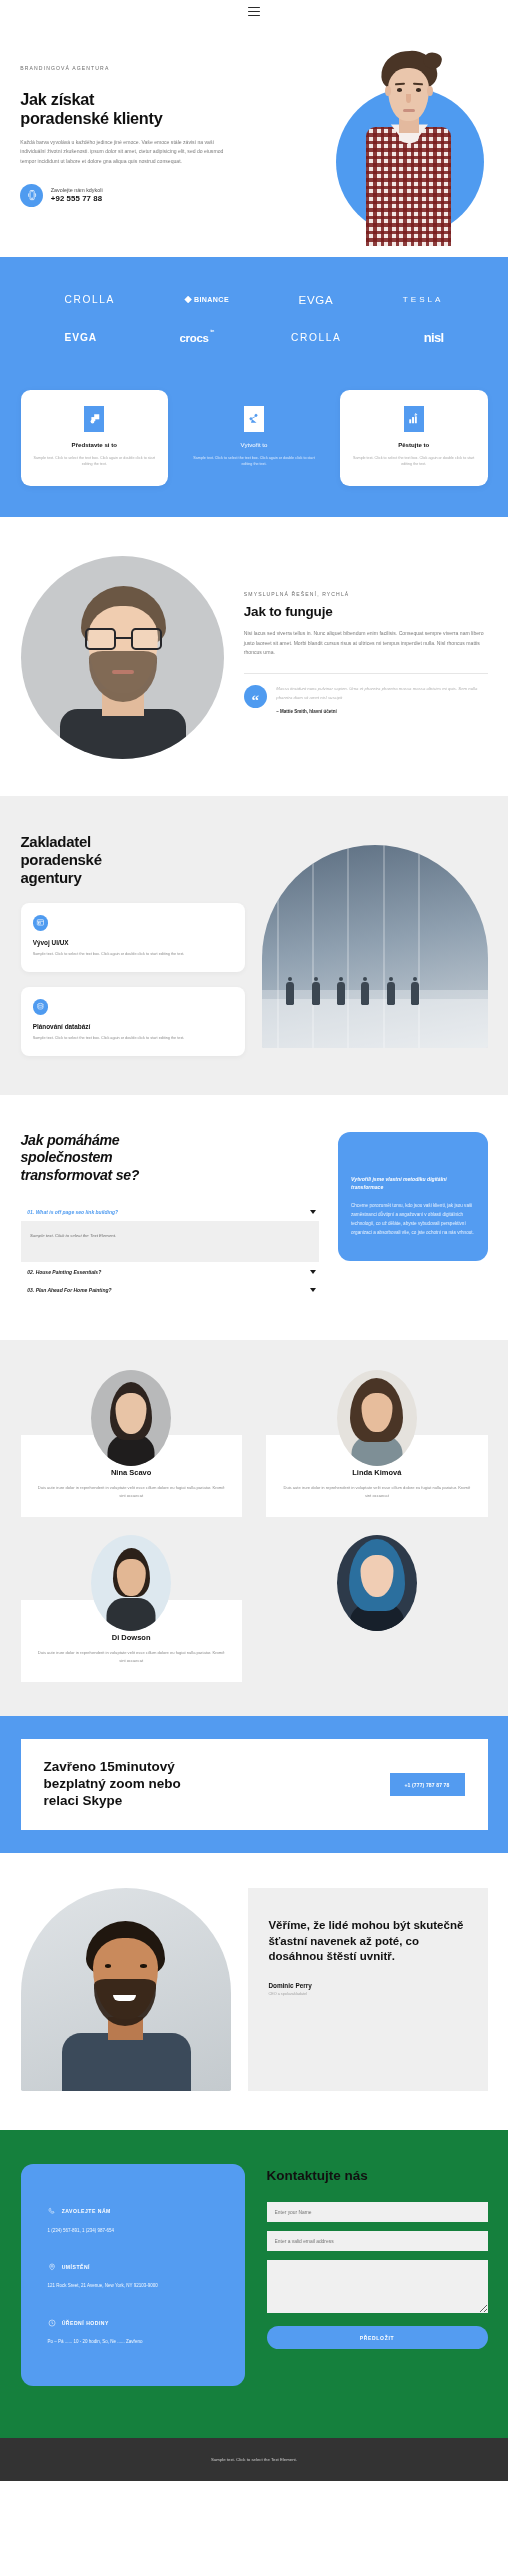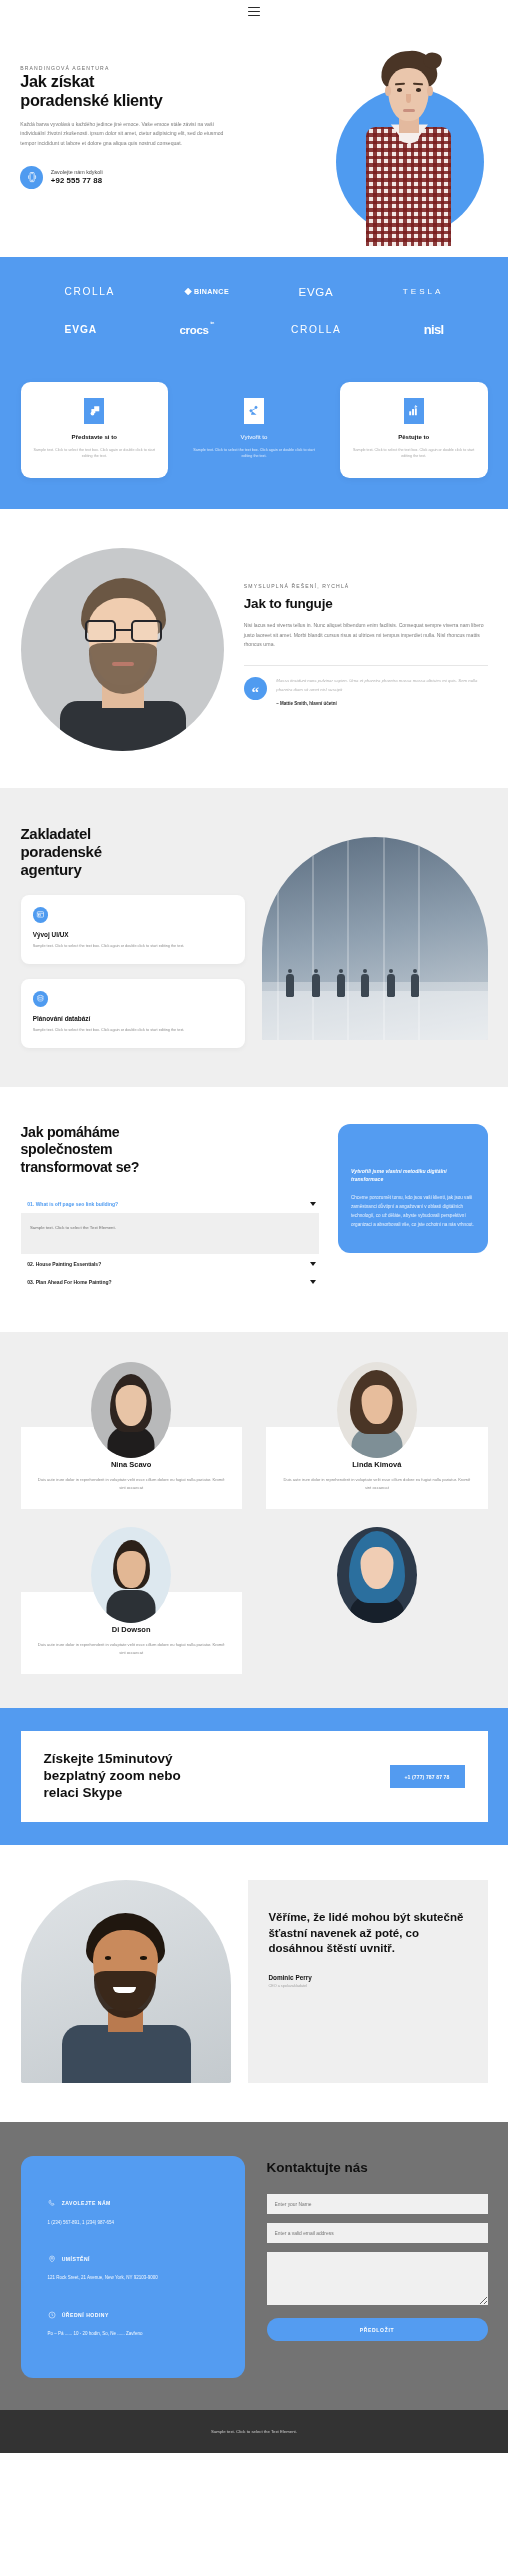--- a/index.html
+++ b/index.html
@@ -21,21 +21,21 @@
   .body-sm{font-size:5.1px;line-height:1.85;color:#7b7b7b;}
 
   
   .site-header{height:23px;display:flex;align-items:center;justify-content:center;background:#fff;}
   .burger{width:11.5px;height:8.8px;display:flex;flex-direction:column;justify-content:space-between;cursor:pointer;}
   .burger i{display:block;height:1.1px;background:#2b2b2b;border-radius:0.7px;}
 
   
   .hero{position:relative;height:234px;background:#fff;}
   .hero-copy{position:absolute;left:20.3px;top:42px;width:224px;}
-  .hero-copy .h1{margin-top:1px;font-size:16.3px;}
+  .hero-copy .h1{margin-top:19px;font-size:16.3px;}
   .hero-copy p{margin-top:9.5px;width:215px;}
   .hero-phone{display:flex;align-items:center;gap:7.5px;margin-top:17.6px;}
   .phone-badge{
     width:23px;height:23px;border-radius:50%;background:#4f9bf0;
     display:flex;align-items:center;justify-content:center;flex:0 0 23px;
   }
   .phone-badge svg{width:12.2px;height:12.2px;}
   .phone-text .lbl{font-size:5.4px;color:#4a4a4a;line-height:1.35;}
   .phone-text .num{font-size:7.8px;font-weight:bold;color:#111;line-height:1.3;letter-spacing:0.1px;}
 
@@ -76,21 +76,21 @@
   }
   .p-collar{
     position:absolute;left:33px;top:73px;width:37px;height:20.3px;background:#f6efec;
     clip-path:polygon(0 0,100% 0,72% 70%,50% 100%,28% 70%);
   }
   .p-tshirt{position:absolute;left:41px;top:77px;width:20.3px;height:15px;background:#f4f2ef;
     border-radius:0 0 40% 40%;}
 
   
   .logos{background:#539bf0;padding:27px 0 19px;}
-  .logo-row{display:flex;justify-content:space-between;align-items:center;width:379px;margin:0 auto 23px;}
+  .logo-row{display:flex;justify-content:space-between;align-items:center;width:379px;margin:8px auto 23px;}
   .logo{color:#fff;display:flex;align-items:center;justify-content:center;height:15px;}
   .logo-crolla{font-size:10.2px;letter-spacing:1.6px;font-weight:300;}
   .logo-binance{font-size:7.1px;letter-spacing:0.4px;font-weight:bold;display:flex;gap:2px;align-items:center;}
   .logo-binance .dia{display:inline-block;width:7.5px;height:7.5px;background:#fff;
     clip-path:polygon(50% 0,100% 50%,50% 100%,0 50%);position:relative;}
   .logo-evga{font-size:11.5px;letter-spacing:0.7px;font-weight:300;}
   .logo-tesla{font-size:8.1px;letter-spacing:3px;font-weight:300;}
   .logo-sony{font-size:10.2px;letter-spacing:0.9px;font-weight:bold;}
   .logo-crocs{font-size:11.5px;font-weight:bold;letter-spacing:-0.3px;position:relative;}
   .logo-crocs sup{font-size:3.4px;position:absolute;top:-1.4px;right:-5.4px;}
@@ -164,21 +164,21 @@
   }
   .fp-band{position:absolute;left:0;right:0;bottom:49px;height:9.5px;background:rgba(255,255,255,.32);}
   .fp-floor{position:absolute;left:0;right:0;bottom:0;height:49px;background:rgba(255,255,255,.55);}
   .fp-fig{position:absolute;bottom:43px;width:7.5px;height:23px;background:#3c4752;border-radius:3.4px 3.4px 1.4px 1.4px;}
   .fp-fig:after{content:"";position:absolute;left:1.7px;top:-4.7px;width:4.1px;height:4.1px;border-radius:50%;background:#3c4752;}
   .fp-col{position:absolute;top:0;bottom:0;width:2px;background:rgba(255,255,255,.25);}
 
   
   .faq{background:#fff;padding:37px 0 41px;}
   .faq-inner{display:flex;gap:19px;width:467px;margin:0 auto;align-items:flex-start;}
-  .faq-left{flex:1;}
+  .faq-left{flex:1;font-style:italic;}
   .faq-left .h1{font-size:14.2px;line-height:1.25;margin-bottom:17.6px;}
   .acc-item{border-bottom:none;}
   .acc-head{
     display:flex;align-items:center;justify-content:space-between;padding:6.1px 2.7px 6.1px 6.8px;cursor:pointer;
   }
   .acc-head .t{font-size:5px;font-weight:bold;color:#1f1f1f;}
   .acc-item.open .acc-head .t{color:#4f9bf0;}
   .caret{width:0;height:0;border-left:3.4px solid transparent;border-right:3.4px solid transparent;border-top:4.1px solid #1a1a1a;}
   .acc-body{background:#efefef;padding:11px 9.5px 23px;}
   .acc-body p{font-size:4.3px;color:#6f6f6f;line-height:1.8;}
@@ -230,21 +230,21 @@
   .b-eye{position:absolute;top:76px;width:6.1px;height:3.4px;background:#1c1309;border-radius:50%;z-index:3;}
   .b-eye.l{left:84px;} .b-eye.r{right:84px;}
   .b-neck{position:absolute;left:87px;top:129px;width:35px;height:23px;background:#b97a4f;}
   .b-body{position:absolute;left:41px;top:145px;width:129px;height:68px;background:#3b4a5a;border-radius:19px 19px 0 0;}
   .belief-copy{flex:1;background:#efefef;padding:30px 20.3px;}
   .belief-copy h3{font-size:11.5px;line-height:1.35;font-weight:bold;color:#111;margin-bottom:17px;}
   .belief-copy .nm{font-size:6.4px;font-weight:bold;color:#111;}
   .belief-copy .rl{font-size:3.8px;color:#a5a5a5;margin-top:3.4px;}
 
   
-  .contact{background:#737373;padding:34px 0 32px;}
+  .contact{background:#15803d;padding:34px 0 52px;}
   .contact-inner{display:flex;gap:22px;width:467px;margin:0 auto;align-items:flex-start;}
   .contact-card{
     width:224px;flex:0 0 224px;background:#549cf1;border-radius:12.2px;padding:41px 27px;color:#fff;
   }
   .ci{margin-bottom:27px;}
   .ci:last-child{margin-bottom:0;}
   .ci-head{display:flex;align-items:center;gap:6.1px;margin-bottom:9.5px;}
   .ci-head svg{width:8.1px;height:8.1px;}
   .ci-head .lbl{font-size:5.1px;font-weight:bold;letter-spacing:0.5px;}
   .ci .val{font-size:4.5px;color:#f2f8ff;line-height:1.6;}
@@ -571,21 +571,21 @@
           </div>
         </div>
       </div>
 
     </div>
   </section>
 
   <section class="cta">
     <div class="cta-box">
       <h3>
-        <span>Získejte 15minutový</span><br>
+        <span>Zavřeno 15minutový</span><br>
         <span>bezplatný zoom nebo</span><br>
         <span>relaci Skype</span>
       </h3>
       <button class="cta-btn">+1 (777) 787 87 78</button>
     </div>
   </section>
 
   <section class="belief">
     <div class="belief-inner">
       <div class="belief-photo">

